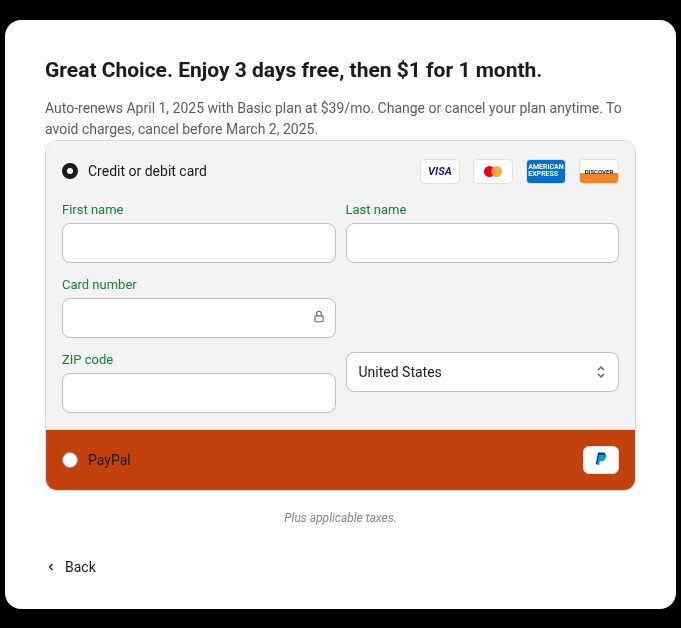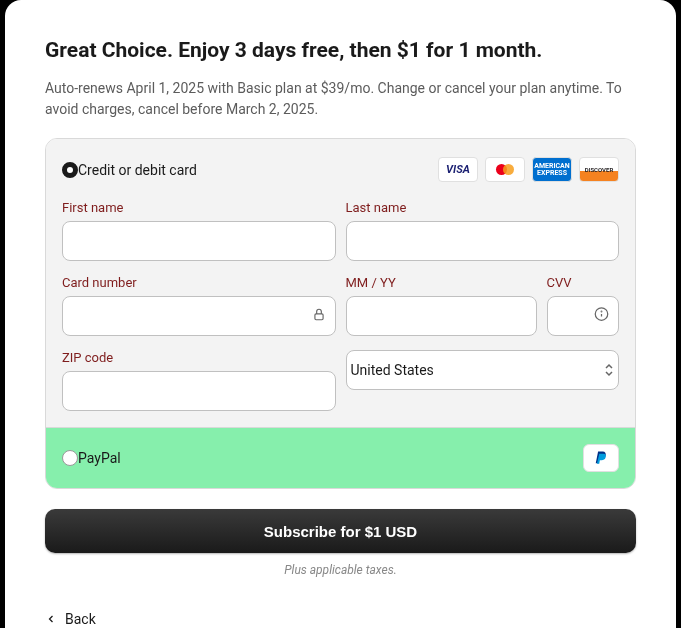--- a/index.html
+++ b/index.html
@@ -21,42 +21,41 @@
     .title {
       font-size: 21px;
       font-weight: 700;
       color: #1a1a1a;
       margin-bottom: 16px;
     }
     .subtitle {
       font-size: 14px;
       color: #5c5c5c;
       line-height: 1.5;
-      margin-bottom: 18px;
     }
     .payment-section {
       border: 1px solid #d9d9d9;
       border-radius: 12px;
       overflow: hidden;
       margin-bottom: 20px;
     }
     .card-option {
       background: #f3f3f3;
       padding: 18px 16px 16px;
     }
     .option-header {
       display: flex;
       align-items: center;
       justify-content: space-between;
       margin-bottom: 18px;
     }
     .option-left {
       display: flex;
       align-items: center;
-      gap: 0;
+      gap: 10px;
     }
     .radio {
       width: 16px;
       height: 16px;
       border-radius: 50%;
       border: 5px solid #1a1a1a;
       background: #fff;
       cursor: pointer;
     }
     .radio.unselected {
@@ -64,54 +63,54 @@
       height: 16px;
       border: 1px solid #999;
       background: #fff;
     }
     .option-label {
       font-size: 14px;
       color: #1a1a1a;
     }
     .card-logos {
       display: flex;
-      gap: 7px;
+      gap: 13px;
     }
     .card-logo {
       width: 40px;
       height: 25px;
       background: #fff;
       border: 1px solid #e0e0e0;
       border-radius: 4px;
       display: flex;
       align-items: center;
       justify-content: center;
       font-size: 8px;
       font-weight: 700;
     }
     .visa { color: #1a1f71; font-style: italic; font-size: 11px; }
     .mc { display: flex; gap: -3px; }
     .mc-circle { width: 11px; height: 11px; border-radius: 50%; }
     .mc-red { background: #eb001b; }
     .mc-yellow { background: #f79e1b; margin-left: -4px; opacity: 0.85; }
-    .amex { background: #006fcf; color: #fff; font-size: 7px; text-align: center; line-height: 1; }
+    .amex { background: #006fcf; color: #fff; font-size: 7px; text-align: left; line-height: 1; }
     .discover { background: linear-gradient(to bottom, #fff 55%, #f58220 55%); color: #231f20; font-size: 6px; }
     .form-grid {
       display: grid;
       grid-template-columns: 1fr 1fr;
       gap: 14px 10px;
     }
     .field { display: flex; flex-direction: column; gap: 6px; }
     .field label {
       font-size: 13px;
-      color: #7f1d1d;
+      color: #15803d;
     }
     .field input, .field .select {
       height: 40px;
-      padding: 0 4px;
+      padding: 0 12px;
       border: 1px solid #c0c0c0;
       border-radius: 8px;
       background: #fff;
       font-size: 14px;
       color: #1a1a1a;
     }
     .input-wrap {
       position: relative;
     }
     .input-wrap input { width: 100%; }
@@ -138,21 +137,21 @@
       align-items: center;
       justify-content: space-between;
       cursor: pointer;
     }
     .select-chevrons {
       color: #666;
       font-size: 10px;
       line-height: 0.6;
     }
     .paypal-option {
-      background: #86efac;
+      background: #c2410c;
       border-top: 1px solid #d9d9d9;
       padding: 16px;
       display: flex;
       align-items: center;
       justify-content: space-between;
     }
     .paypal-logo {
       width: 36px;
       height: 28px;
       border: 1px solid #e0e0e0;
@@ -239,39 +238,20 @@
             <div class="input-wrap">
               <input type="text" style="">
               <span class="input-icon">
                 <svg width="14" height="14" viewBox="0 0 24 24" fill="none" stroke="currentColor" stroke-width="2">
                     <rect x="5" y="11" width="14" height="10" rx="2"></rect>
                     <path d="M8 11V7a4 4 0 0 1 8 0v4"></path>
                   </svg>
               </span>
             </div>
           </div>
-          <div class="card-sub">
-            <div class="field">
-              <label>MM / YY</label>
-              <input type="text" style="">
-            </div>
-            <div class="field">
-              <label>CVV</label>
-              <div class="input-wrap">
-                <input type="text" style="">
-                <span class="input-icon">
-                  <svg width="15" height="15" viewBox="0 0 24 24" fill="none" stroke="currentColor" stroke-width="2">
-                      <circle cx="12" cy="12" r="10"></circle>
-                      <line x1="12" y1="16" x2="12" y2="12"></line>
-                      <circle cx="12" cy="8" r="0.5" fill="currentColor"></circle>
-                    </svg>
-                </span>
-              </div>
-            </div>
-          </div>
         </div>
 
         <div class="field">
           <label>ZIP code</label>
           <input type="text" style="">
         </div>
         <div class="field">
           <div class="select">
             <span>United States</span>
             <span class="select-chevrons">
@@ -292,21 +272,20 @@
       </div>
       <div class="paypal-logo">
         <svg width="14" height="17" viewBox="0 0 24 28">
             <path d="M7 2h8c4 0 6 3 5 7-1 4-4 6-8 6h-3l-1 7H3L7 2z" fill="#003087"></path>
             <path d="M9 6h7c4 0 5 3 4 6-1 4-4 5-7 5h-3l-1 6H5L9 6z" fill="#009cde"></path>
           </svg>
       </div>
     </div>
   </div>
 
-  <button class="subscribe-btn">Subscribe for $1 USD</button>
   <p class="tax-note">Plus applicable taxes.</p>
 
   <div class="footer">
     <div class="footer-link">
       <svg width="12" height="12" viewBox="0 0 24 24" fill="none" stroke="currentColor" stroke-width="2.5">
           <path d="M15 18l-6-6 6-6"></path>
         </svg>
       <span>Back</span>
     </div>
   </div>

